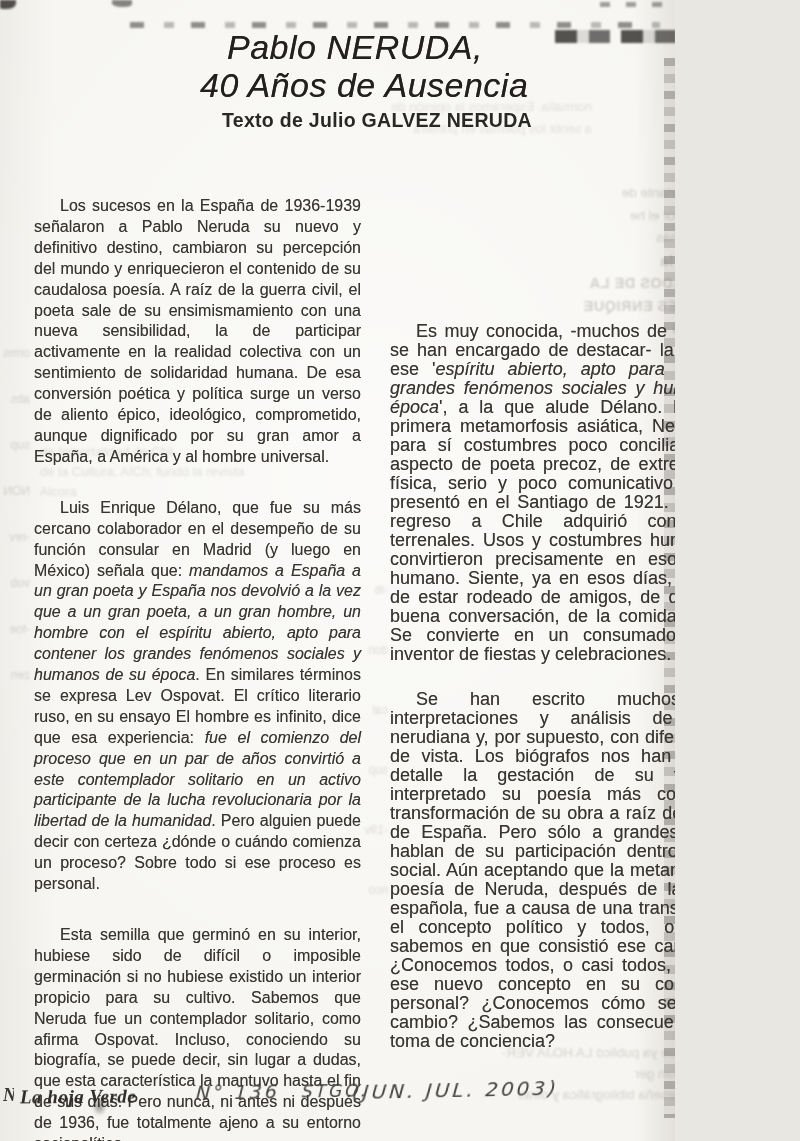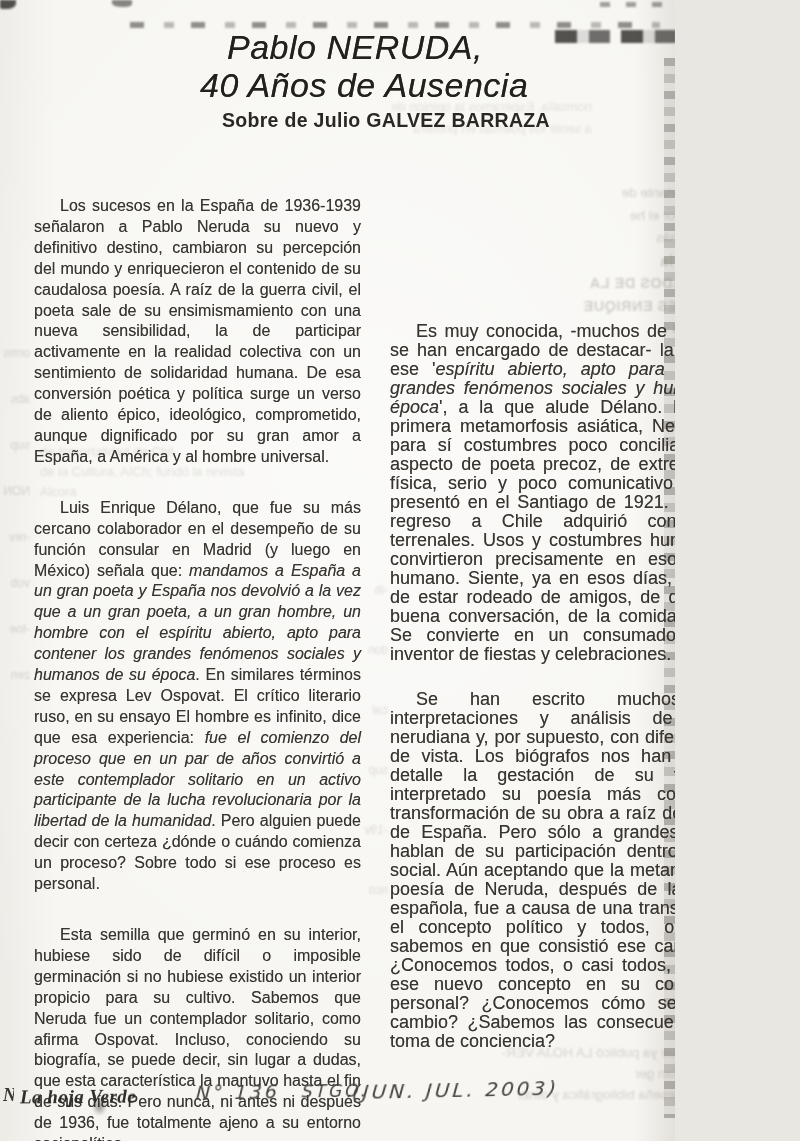--- a/index.html
+++ b/index.html
@@ -127,21 +127,21 @@
   <div class="bleed bleed-bottom-right mirrored">
       <div>nosotros algunos que ya publicó LA HOJA VER-</div>
       <div>DE, y varios que Juan ger</div>
       <div>Cierra el libro una reseña bibliográfica y otras</div>
     </div>
   <div class="bleed bleed-z mirrored">Z</div>
 
   <div class="title-block">
     <div class="title-line l1">Pablo NERUDA,</div>
     <div class="title-line l2">40 Años de Ausencia</div>
-    <div class="byline">Sobre de Julio GALVEZ BARRAZA</div>
+    <div class="byline">Texto de Julio GALVEZ NERUDA</div>
   </div>
 
   <div class="col col-left">
     <p><span>Los sucesos en la España de 1936-1939 señalaron a Pablo Neruda su nuevo y definitivo destino, cambiaron su percepción del mundo y enriquecieron el contenido de su caudalosa poesía. A raíz de la guerra civil, el poeta sale de su ensimismamiento con una nueva sensibilidad, la de participar activamente en la realidad colectiva con un sentimiento de solidaridad humana. De esa conversión poética y política surge un verso de aliento épico, ideológico, comprometido, aunque dignificado por su gran amor a España, a América y al hombre universal.</span></p>
     <p><span>Luis Enrique Délano, que fue su más cercano colaborador en el desempeño de su función consular en Madrid (y luego en México) señala que: </span><span class="seg-italic">mandamos a España a un gran poeta y España nos devolvió a la vez que a un gran poeta, a un gran hombre, un hombre con el espíritu abierto, apto para contener los grandes fenómenos sociales y humanos de su época</span><span>. En similares términos se expresa Lev Ospovat. El crítico literario ruso, en su ensayo </span><span class="seg-bold">El hombre es infinito</span><span>, dice que esa experiencia: </span><span class="seg-italic">fue el comienzo del proceso que en un par de años convirtió a este contemplador solitario en un activo participante de la lucha revolucionaria por la libertad de la humanidad</span><span>. Pero alguien puede decir con certeza ¿dónde o cuándo comienza un proceso? Sobre todo si ese proceso es personal.</span></p>
     <p><span>Esta semilla que germinó en su interior, hubiese sido de difícil o imposible germinación si no hubiese existido un interior propicio para su cultivo. Sabemos que Neruda fue un contemplador solitario, como afirma Ospovat. Incluso, conociendo su biografía, se puede decir, sin lugar a dudas, que esta característica la mantuvo hasta el fin de sus días. Pero nunca, ni antes ni después de 1936, fue totalmente ajeno a su entorno sociopolítico.</span></p>
   </div>
 
   <div class="col col-right">
     <p><span>Es muy conocida, -muchos de sus biógrafos se han encargado de destacar- la otra cara de ese '</span><span class="seg-italic">espíritu abierto, apto para contener los grandes fenómenos sociales y humanos de su época</span><span>', a la que alude Délano. Luego de su primera metamorfosis asiática, Neruda adquirió para sí costumbres poco conciliables con su aspecto de poeta precoz, de extrema debilidad física, serio y poco comunicativo con que se presentó en el Santiago de 1921. En su primer regreso a Chile adquirió conductas más terrenales. Usos y costumbres humanas que lo convirtieron precisamente en eso; en un ser humano. Siente, ya en esos días, la necesidad de estar rodeado de amigos, de disfrutar de la buena conversación, de la comida y la bebida. Se convierte en un consumado bromista e inventor de fiestas y celebraciones.</span></p>

